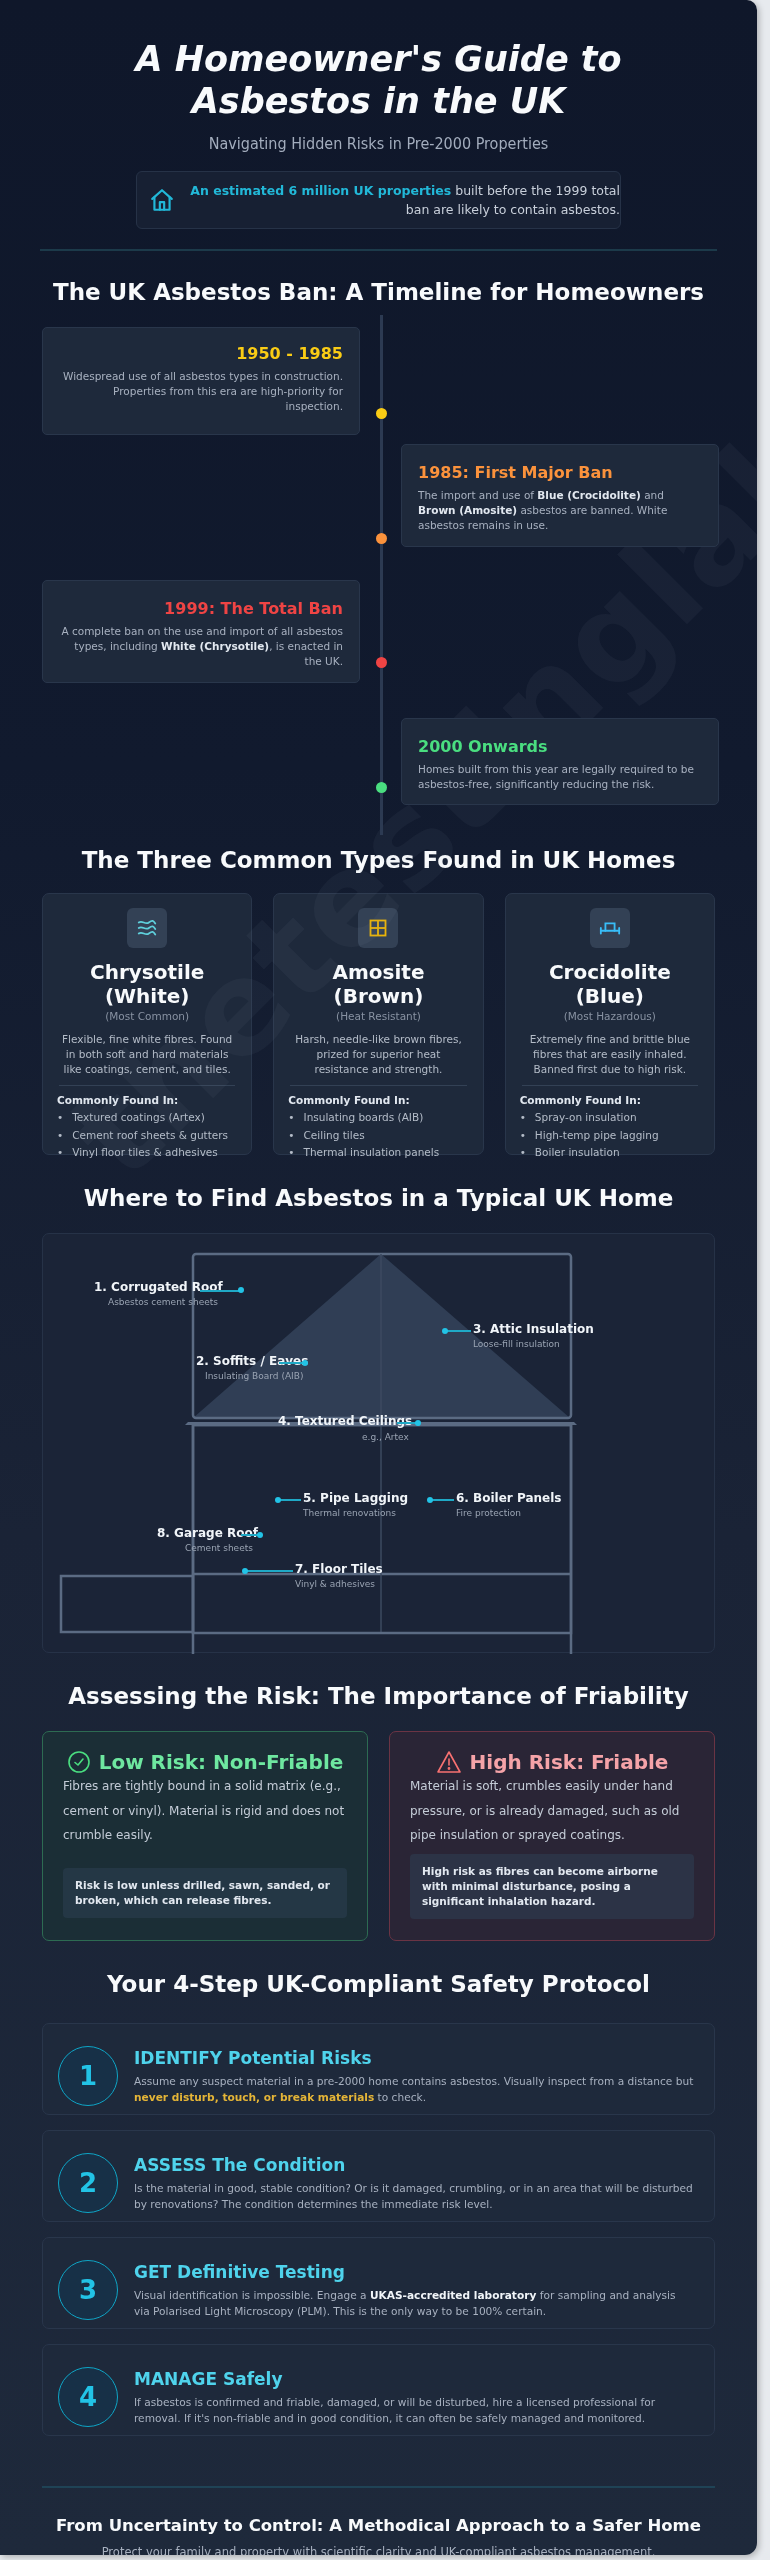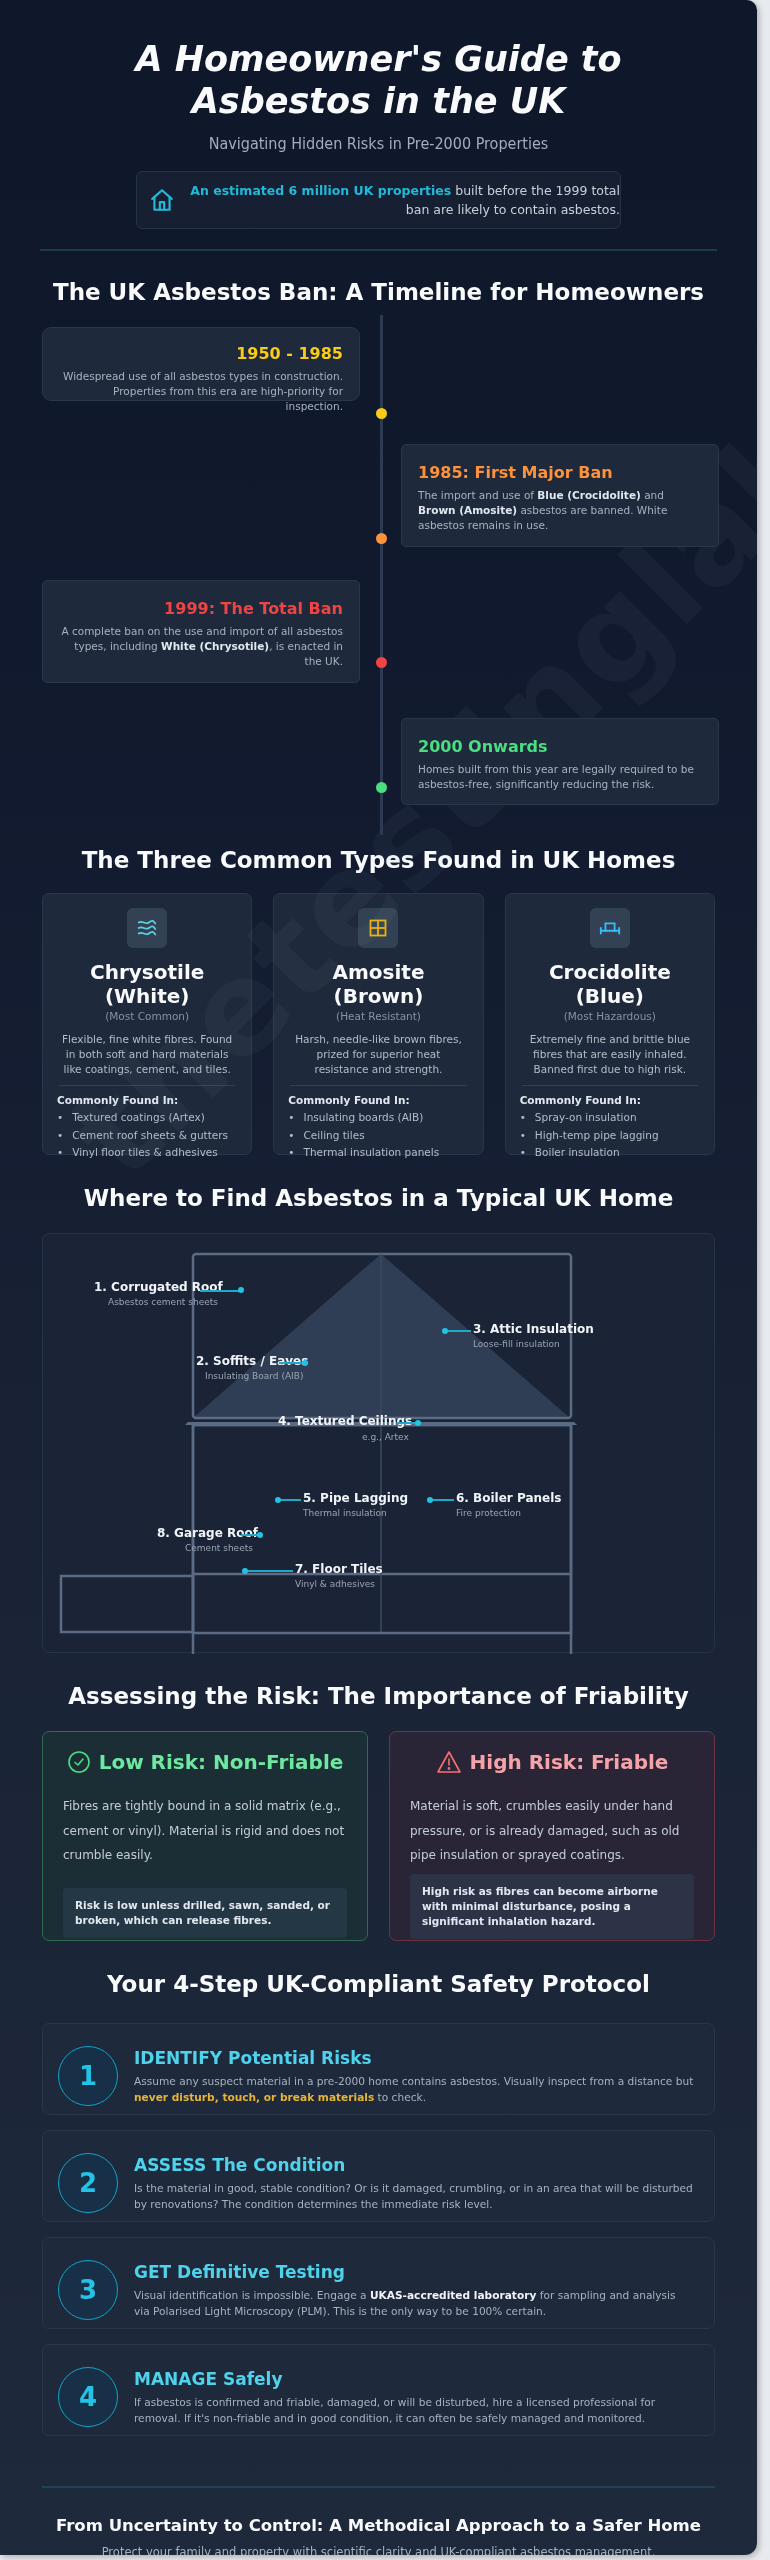--- a/index.html
+++ b/index.html
@@ -71,21 +71,21 @@
   .hsub { position: absolute; font-size: 9px; color: #9aa4b3; white-space: nowrap; }
   .hline { position: absolute; height: 1.5px; background: #1fa9c6; }
   .hdot { position: absolute; width: 6px; height: 6px; border-radius: 50%; background: #22c3e6; }
 
   
   .risk-row { display: flex; gap: 21px; margin: 22px 42px 0; }
   .risk-card { flex: 1; height: 210px; border-radius: 7px; padding: 16px 20px; text-align: left; }
   .risk-card.low { background: #1b2e36; border: 1.5px solid #2d6b52; }
   .risk-card.high { background: #2a2536; border: 1.5px solid #6b3444; }
   .risk-head { font-size: 20px; font-weight: bold; display: flex; align-items: center; justify-content: center; gap: 8px; margin-top: 2px; }
-  .risk-desc { font-size: 12px; color: #c4ccd7; line-height: 24.5px; margin-top: 20px; }
+  .risk-desc { font-size: 12px; color: #c4ccd7; line-height: 24.5px; margin-top: 0; }
   .risk-note { background: #25344a; border-radius: 4px; font-size: 10.5px; font-weight: bold; color: #e2e8f0; line-height: 15px; padding: 10px 12px; }
   .risk-card.low .risk-note { margin-top: 20px; background: #243745; }
   .risk-card.high .risk-note { margin-top: 6px; background: #2c3346; }
 
   
   .step { position: relative; margin: 0 42px; height: 92px; background: #1e293b; border: 1px solid #29364b; border-radius: 7px; }
   .step-circle {
     position: absolute; left: 15px; top: 22px; width: 60px; height: 60px; border-radius: 50%;
     border: 1.5px solid #0ea5c6; background: #173047; color: #22c3e6; font-size: 26px; font-weight: bold;
     display: flex; align-items: center; justify-content: center;
@@ -117,21 +117,21 @@
       </svg>
       <div class="stat-text"><b>An estimated 6 million UK properties</b><span> built before the 1999 total ban are likely to contain asbestos.</span></div>
     </div>
   </div>
   <div class="divider"></div>
 
   <div class="section-title" style="margin-top:28px;">The UK Asbestos Ban: A Timeline for Homeowners</div>
   <div class="timeline">
     <div class="tl-line"></div>
 
-    <div class="tl-card left" style="top:22px;height:74px;border-radius:9px;">
+    <div class="tl-card left" style="top:22px;height:108px;">
       <div class="tl-head" style="color:#facc15;margin-top:2px;">1950 - 1985</div>
       <div class="tl-body">Widespread use of all asbestos types in construction. Properties from this era are high-priority for inspection.</div>
     </div>
     <div class="tl-dot" style="top:103px;background:#facc15;"></div>
 
     <div class="tl-card right" style="top:139px;height:103px;">
       <div class="tl-head" style="color:#fb923c;margin-top:4px;">1985: First Major Ban</div>
       <div class="tl-body"><span>The import and use of </span><b>Blue (Crocidolite)</b><span> and </span><b>Brown (Amosite)</b><span> asbestos are banned. White asbestos remains in use.</span></div>
     </div>
     <div class="tl-dot" style="top:228px;background:#fb923c;"></div>
@@ -243,21 +243,21 @@
     <div class="hsub" style="left:430px;top:105px;">Loose-fill insulation</div>
     <div class="hline" style="left:404px;top:96px;width:24px;"></div>
     <div class="hdot" style="left:399px;top:94px;"></div>
 
     <div class="hlabel" style="left:235px;top:180px;">4. Textured Ceilings</div>
     <div class="hsub" style="left:319px;top:198px;">e.g., Artex</div>
     <div class="hline" style="left:354px;top:188px;width:20px;"></div>
     <div class="hdot" style="left:372px;top:186px;"></div>
 
     <div class="hlabel" style="left:260px;top:257px;">5. Pipe Lagging</div>
-    <div class="hsub" style="left:260px;top:274px;">Thermal insulation</div>
+    <div class="hsub" style="left:260px;top:274px;">Thermal renovations</div>
     <div class="hline" style="left:236px;top:265px;width:22px;"></div>
     <div class="hdot" style="left:232px;top:263px;"></div>
 
     <div class="hlabel" style="left:413px;top:257px;">6. Boiler Panels</div>
     <div class="hsub" style="left:413px;top:274px;">Fire protection</div>
     <div class="hline" style="left:389px;top:265px;width:22px;"></div>
     <div class="hdot" style="left:384px;top:263px;"></div>
 
     <div class="hlabel" style="left:114px;top:292px;">8. Garage Roof</div>
     <div class="hsub" style="left:142px;top:309px;">Cement sheets</div>

